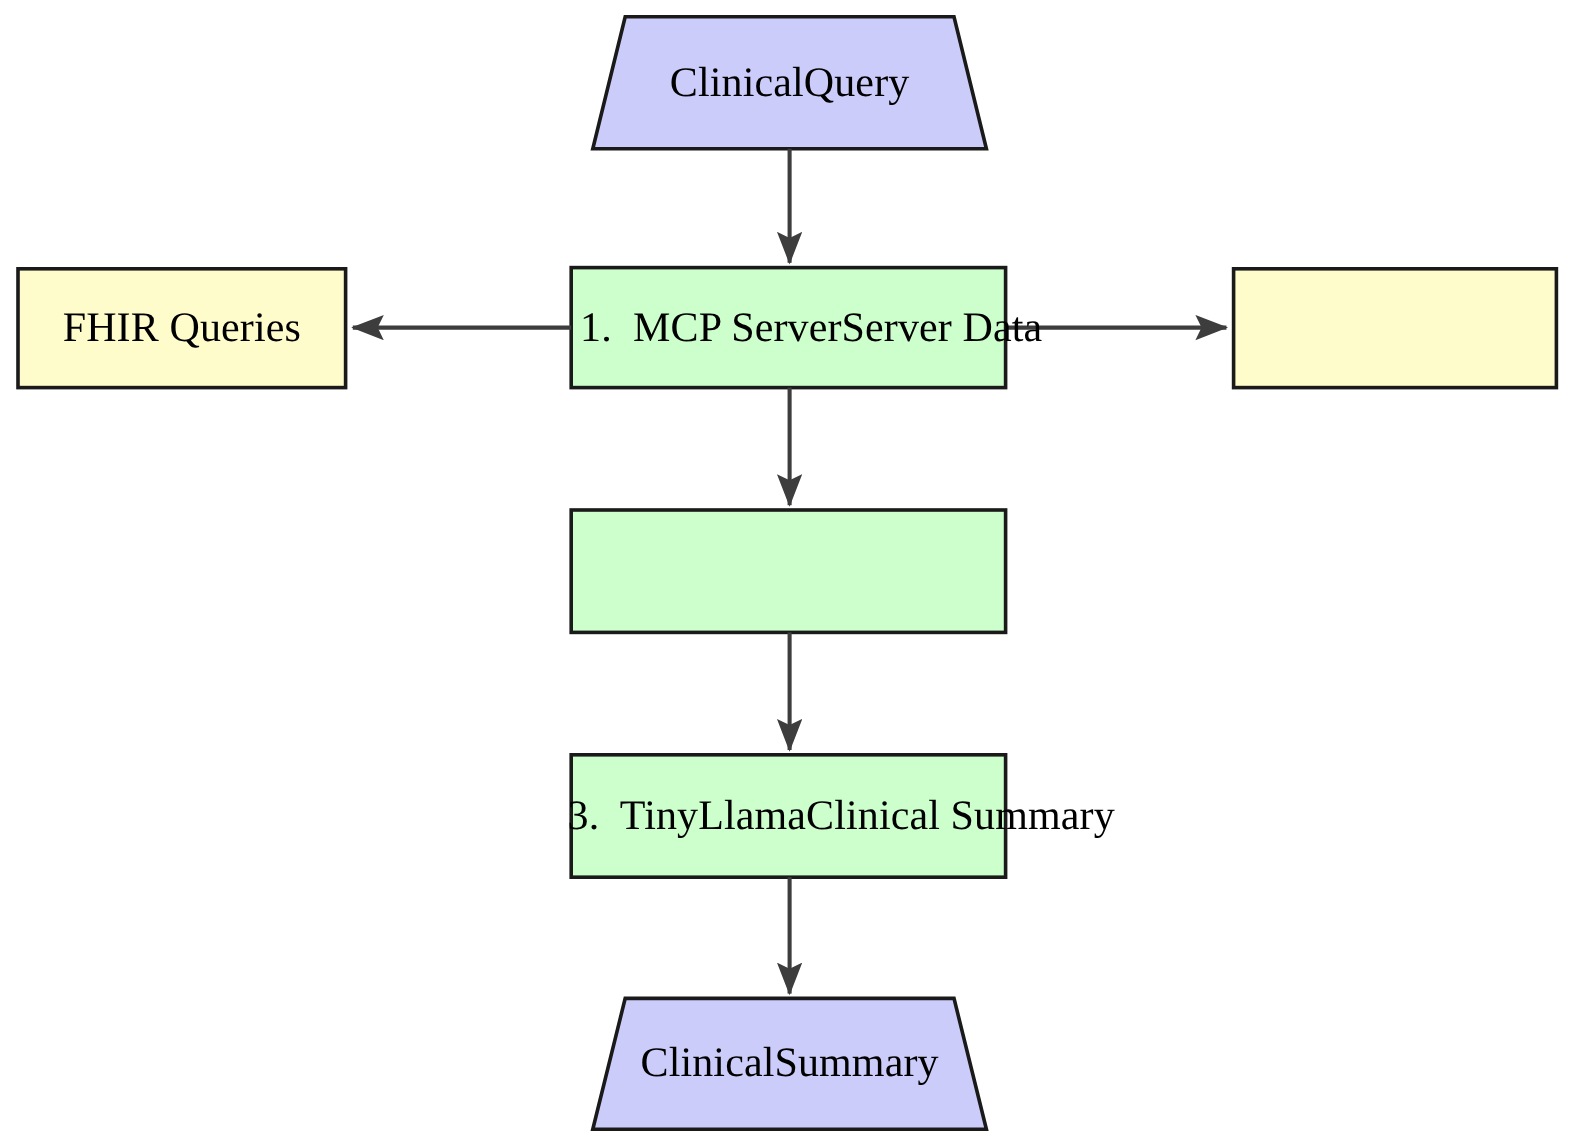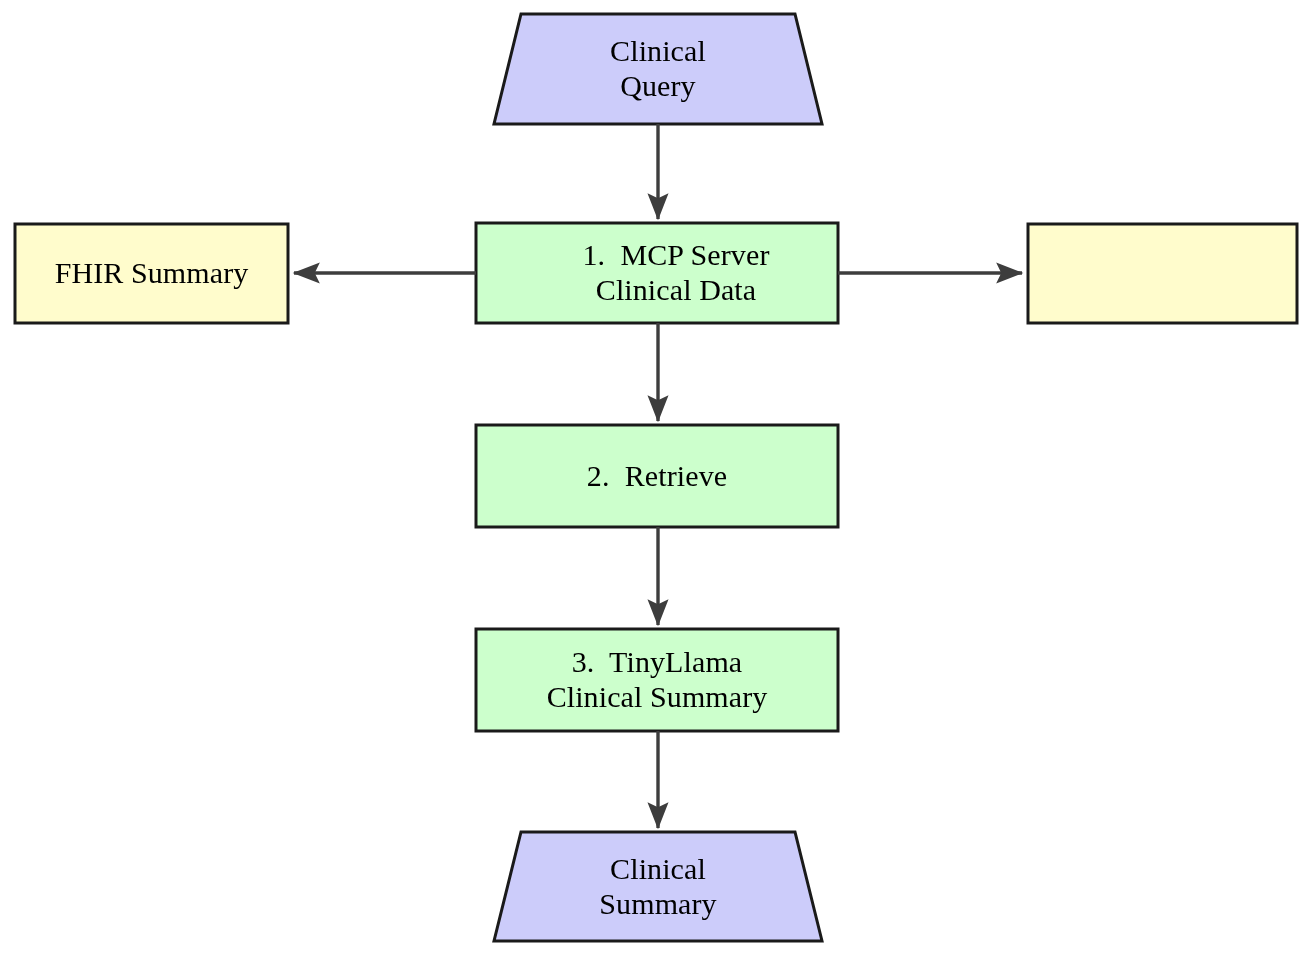--- a/index.html
+++ b/index.html
@@ -22,26 +22,25 @@
   #flow-svg {
     position: absolute;
     left: 0;
     top: 0;
     width: 1313px;
     height: 955px;
   }
   .node-label {
     position: absolute;
     display: flex;
-    flex-direction: column;
     align-items: center;
     justify-content: center;
     text-align: center;
     line-height: 1.16;
-    font-size: 30px;
+    font-size: 35px;
     letter-spacing: 0.1px;
     white-space: pre;
     pointer-events: none;
   }
   .node-label .line {
     display: block;
   }
 </style>
 </head>
 <body>
@@ -82,35 +81,34 @@
     <line x1="658" y1="731" x2="658" y2="828" stroke="#3d3d3d" stroke-width="3.4" marker-end="url(#arrowhead)"></line>
   </svg>
 
   <div class="node-label" style="left:494px; top:14px; width:328px; height:110px;">
     <span class="line">Clinical</span>
     <span class="line">Query</span>
   </div>
 
   <div class="node-label" style="left:495px; top:223px; width:362px; height:100px;">
     <span class="line">1.  MCP Server</span>
-    <span class="line">Clinical Data</span>
+    <span class="line">Server Data</span>
   </div>
 
   <div class="node-label" style="left:15px; top:224px; width:273px; height:99px;">
-    <span class="line">FHIR Summary</span>
+    <span class="line">FHIR Queries</span>
   </div>
 
   <div class="node-label" style="left:1028px; top:224px; width:269px; height:99px;">
   </div>
 
   <div class="node-label" style="left:476px; top:425px; width:362px; height:102px;">
-    <span class="line">2.  Retrieve</span>
   </div>
 
-  <div class="node-label" style="left:476px; top:629px; width:362px; height:102px;">
+  <div class="node-label" style="left:476px; top:629px; width:362px; height:102px;padding-left:44px;">
     <span class="line">3.  TinyLlama</span>
     <span class="line">Clinical Summary</span>
   </div>
 
   <div class="node-label" style="left:494px; top:832px; width:328px; height:109px;">
     <span class="line">Clinical</span>
     <span class="line">Summary</span>
   </div>
 
 </div>

